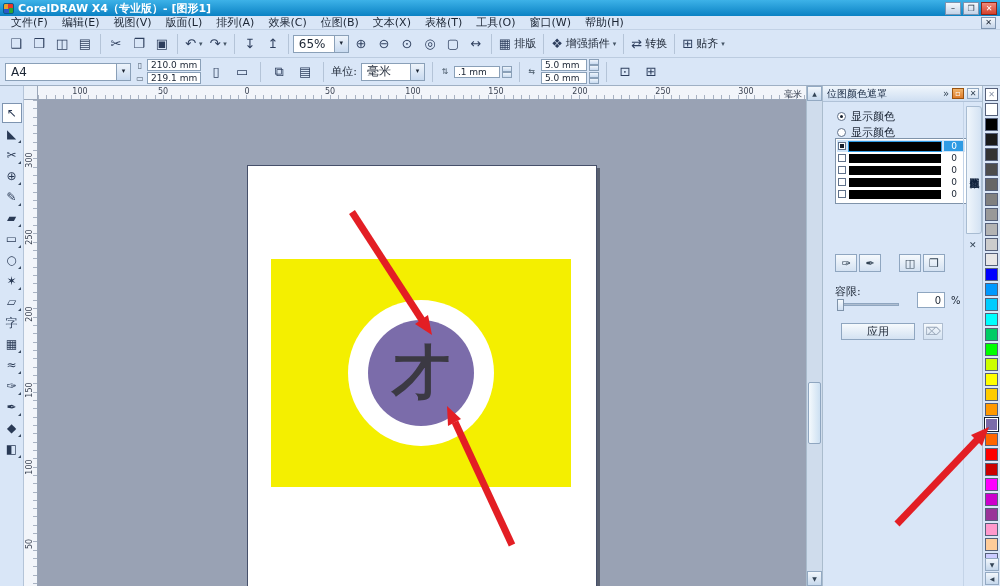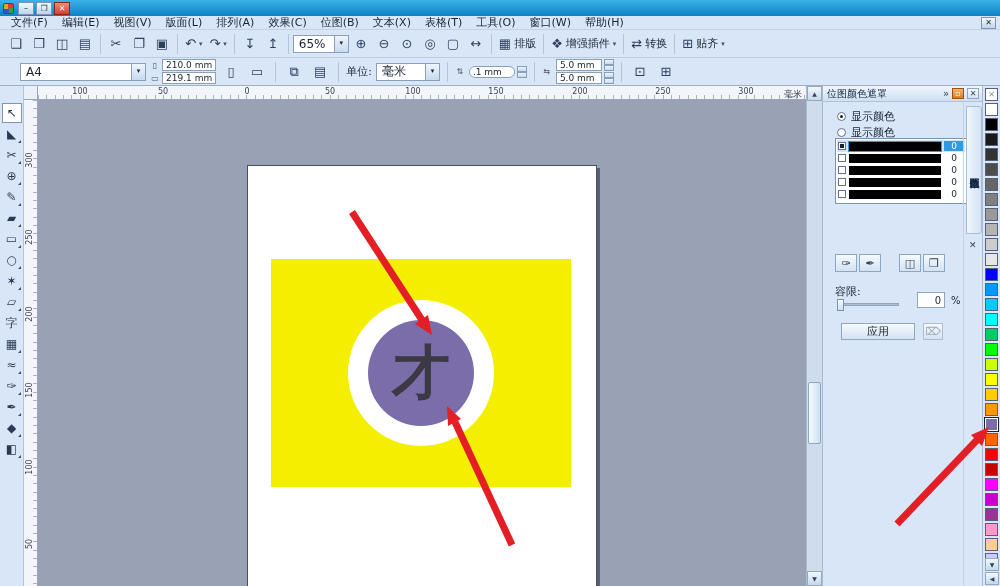--- a/index.html
+++ b/index.html
@@ -23,21 +23,21 @@
   .menubar { position:absolute; left:0; top:16px; width:1000px; height:14px; background:#d9e6f7;
     border-bottom:1px solid #c2d2e6; display:flex; align-items:center; padding-left:4px; }
   .menu-item { padding:0 7px; height:14px; line-height:14px; font-size:11px; white-space:nowrap; }
   .doc-close { margin-left:auto; margin-right:4px; width:15px; height:12px; border:1px solid #7e94b0;
     background:linear-gradient(#f4f8fc,#c3d3e8); font-size:8px; line-height:10px; text-align:center; }
 
   
   .toolbar { position:absolute; left:0; top:30px; width:1000px; height:28px; background:#d9e6f7;
     border-bottom:1px solid #bccce0; display:flex; align-items:center; padding:0 5px; gap:1px; }
   .propbar { position:absolute; left:0; top:58px; width:1000px; height:28px; background:#d9e6f7;
-    border-bottom:1px solid #9fb0c4; display:flex; align-items:center; padding:0 20px; gap:4px; }
+    border-bottom:1px solid #9fb0c4; display:flex; align-items:center; padding:0 5px; gap:4px; }
   .tool-btn { min-width:22px; height:22px; border:1px solid transparent; display:flex; align-items:center;
     justify-content:center; font-size:13px; color:#2e3f5e; gap:3px; padding:0 2px; }
   .tool-btn .lbl { font-size:11px; color:#1a2433; }
   .tool-btn .dd { font-size:7px; color:#456; }
   .sep { width:1px; height:20px; background:#b4c4d8; margin:0 3px; flex:none; }
   .combo { background:#fff; border:1px solid #8aa0b8; height:18px; display:flex; align-items:center; flex:none; }
   .combo .val { padding:0 5px; font-size:12px; min-width:40px; }
   .combo .arrow { width:14px; height:16px; background:linear-gradient(#eef4fb,#c8daf0);
     border-left:1px solid #8aa0b8; text-align:center; font-size:7px; line-height:15px; }
   .stack { display:flex; flex-direction:column; gap:1px; justify-content:center; flex:none; }
@@ -154,20 +154,21 @@
   
   .annotations { position:absolute; left:0; top:0; width:1000px; height:586px; pointer-events:none; z-index:99; }
 </style>
 </head>
 <body>
 
 <div id="app">
 
   <div class="titlebar">
     <div class="app-icon"></div>
+    <div class="title-text">CorelDRAW X4（专业版）- [图形1]</div>
     <div class="tb-btns">
       <div class="tb-btn">–</div>
       <div class="tb-btn">❐</div>
       <div class="tb-btn close">✕</div>
     </div>
   </div>
 
   <div class="menubar">
     <span class="menu-item">文件(F)</span>
     <span class="menu-item">编辑(E)</span>
@@ -300,21 +301,21 @@
       </div>
     <div class="sep"></div>
     <span class="pb-label">单位:</span>
     <div class="combo" style="width:64px;">
       <span class="val" style="flex:1;">毫米</span>
       <span class="arrow">▾</span>
     </div>
     <div class="sep"></div>
     <span class="tiny-ic">⇅</span>
     <div class="frow">
-      <span class="field" style="min-width:46px;border-radius:6px;">.1 mm</span>
+      <span class="field" style="min-width:46px;">.1 mm</span>
       <span class="spin">
           <span></span>
           <span></span>
         </span>
     </div>
     <div class="sep"></div>
     <span class="tiny-ic">⇆</span>
     <div class="stack">
       <div class="frow">
         <span class="field" style="min-width:46px;">5.0 mm</span>

